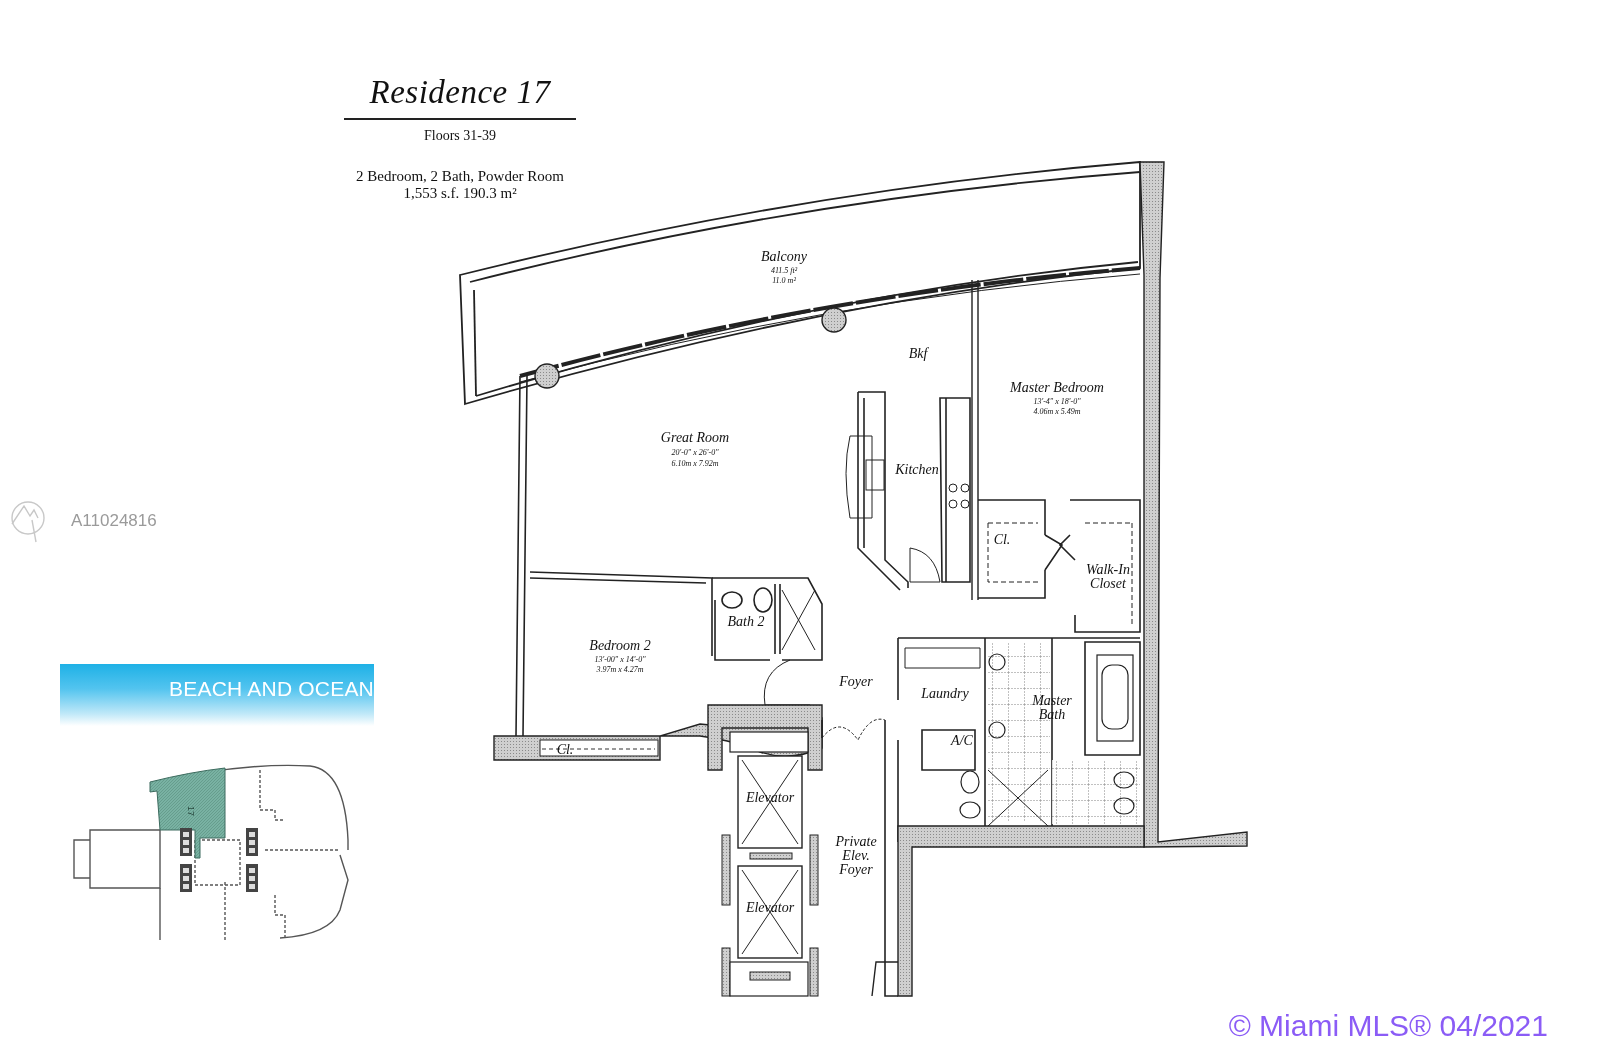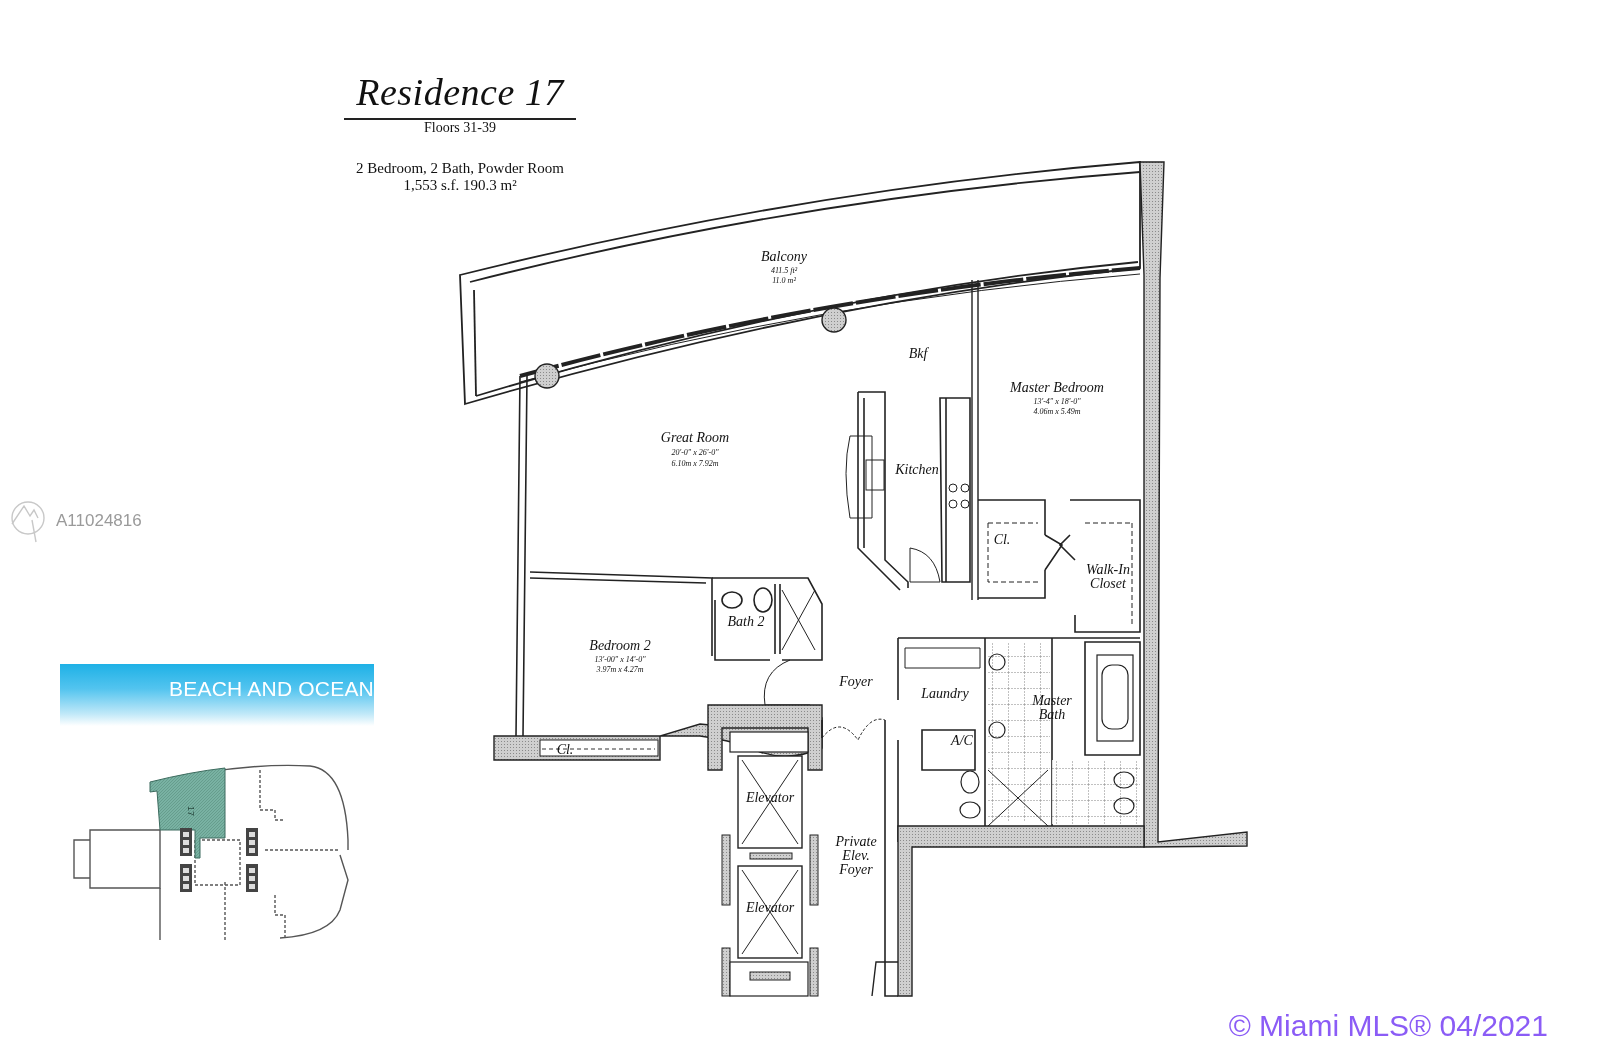--- a/index.html
+++ b/index.html
@@ -1,23 +1,23 @@
 <!DOCTYPE html>
 <html><head>
 <meta charset="utf-8">
 <style>
   html, body { margin:0; padding:0; background:#ffffff; }
   body { width:1600px; height:1061px; position:relative; overflow:hidden; font-family:"Liberation Serif", serif; }
   .abs { position:absolute; }
   .title-block { left:330px; top:68px; width:260px; text-align:center; color:#111; }
-  .title { font-family:"Liberation Serif", serif; font-style:italic; font-size:38px; letter-spacing:0.5px; line-height:48px; }
+  .title { font-family:"Liberation Serif", serif; font-style:italic; font-size:33px; letter-spacing:0.5px; line-height:48px; }
   .title-rule { height:2px; background:#222; margin:2px 14px 0 14px; }
-  .floors { font-size:14px; }
+  .floors { font-size:14px; margin-top:8px; }
   .specs { font-size:15px; margin-top:24px; line-height:17px; }
-  .watermark { left:6px; top:498px; display:flex; align-items:center; color:#9a9a9a; font-family:"Liberation Sans", sans-serif; font-size:17px; }
+  .watermark { left:6px; top:498px; display:flex; align-items:center; color:#9a9a9a; font-family:"Liberation Sans", sans-serif; font-size:17px;gap:15px; }
   .watermark svg { margin-right:6px; }
   .banner { left:60px; top:664px; width:314px; height:62px; background:linear-gradient(to bottom,#1eb1e6 0%,#53c4ef 40%,#bfe8f8 80%,#ffffff 100%); }
   .banner span { position:absolute; left:0; right:0; top:13px; text-align:right; color:#ffffff; font-family:"Liberation Sans", sans-serif; font-size:21px; letter-spacing:0.2px; }
   .copyright { right:52px; bottom:18px; color:#8b5cf6; font-family:"Liberation Sans", sans-serif; font-size:30px; }
   .plan { left:0; top:0; }
   .room-label { font-family:"Liberation Serif", serif; font-style:italic; fill:#111; }
 </style>
 </head>
 <body>
 

